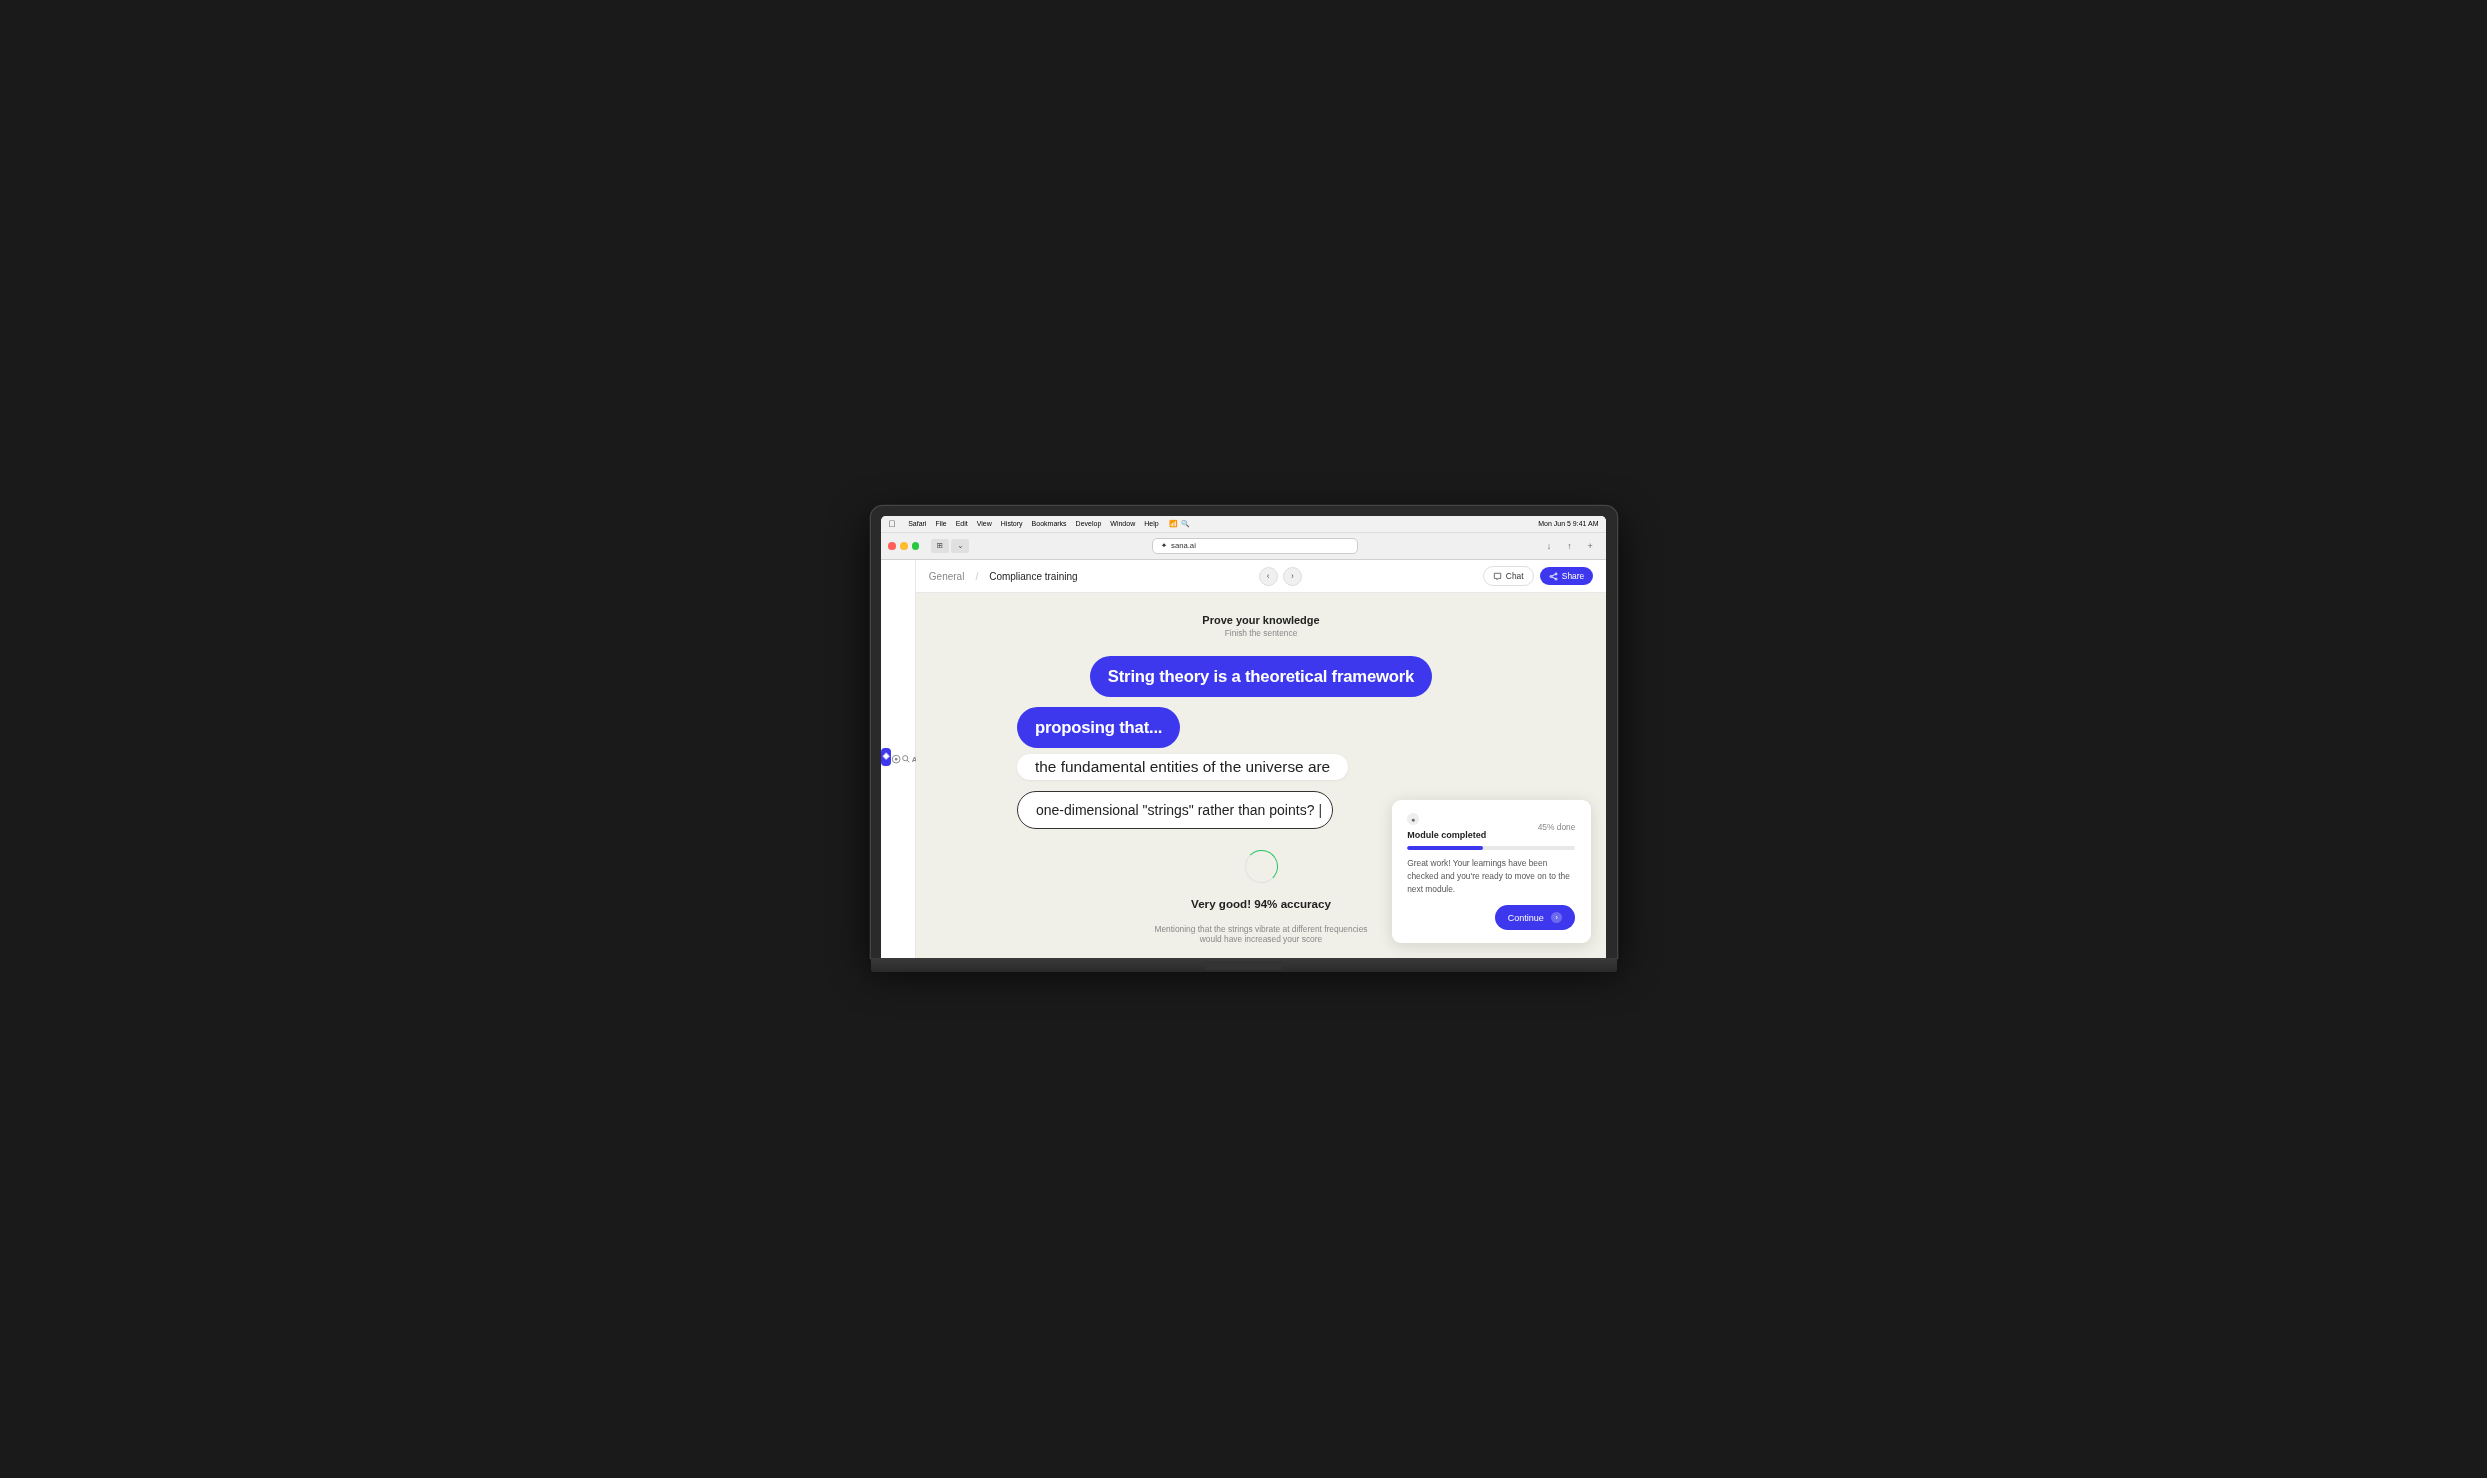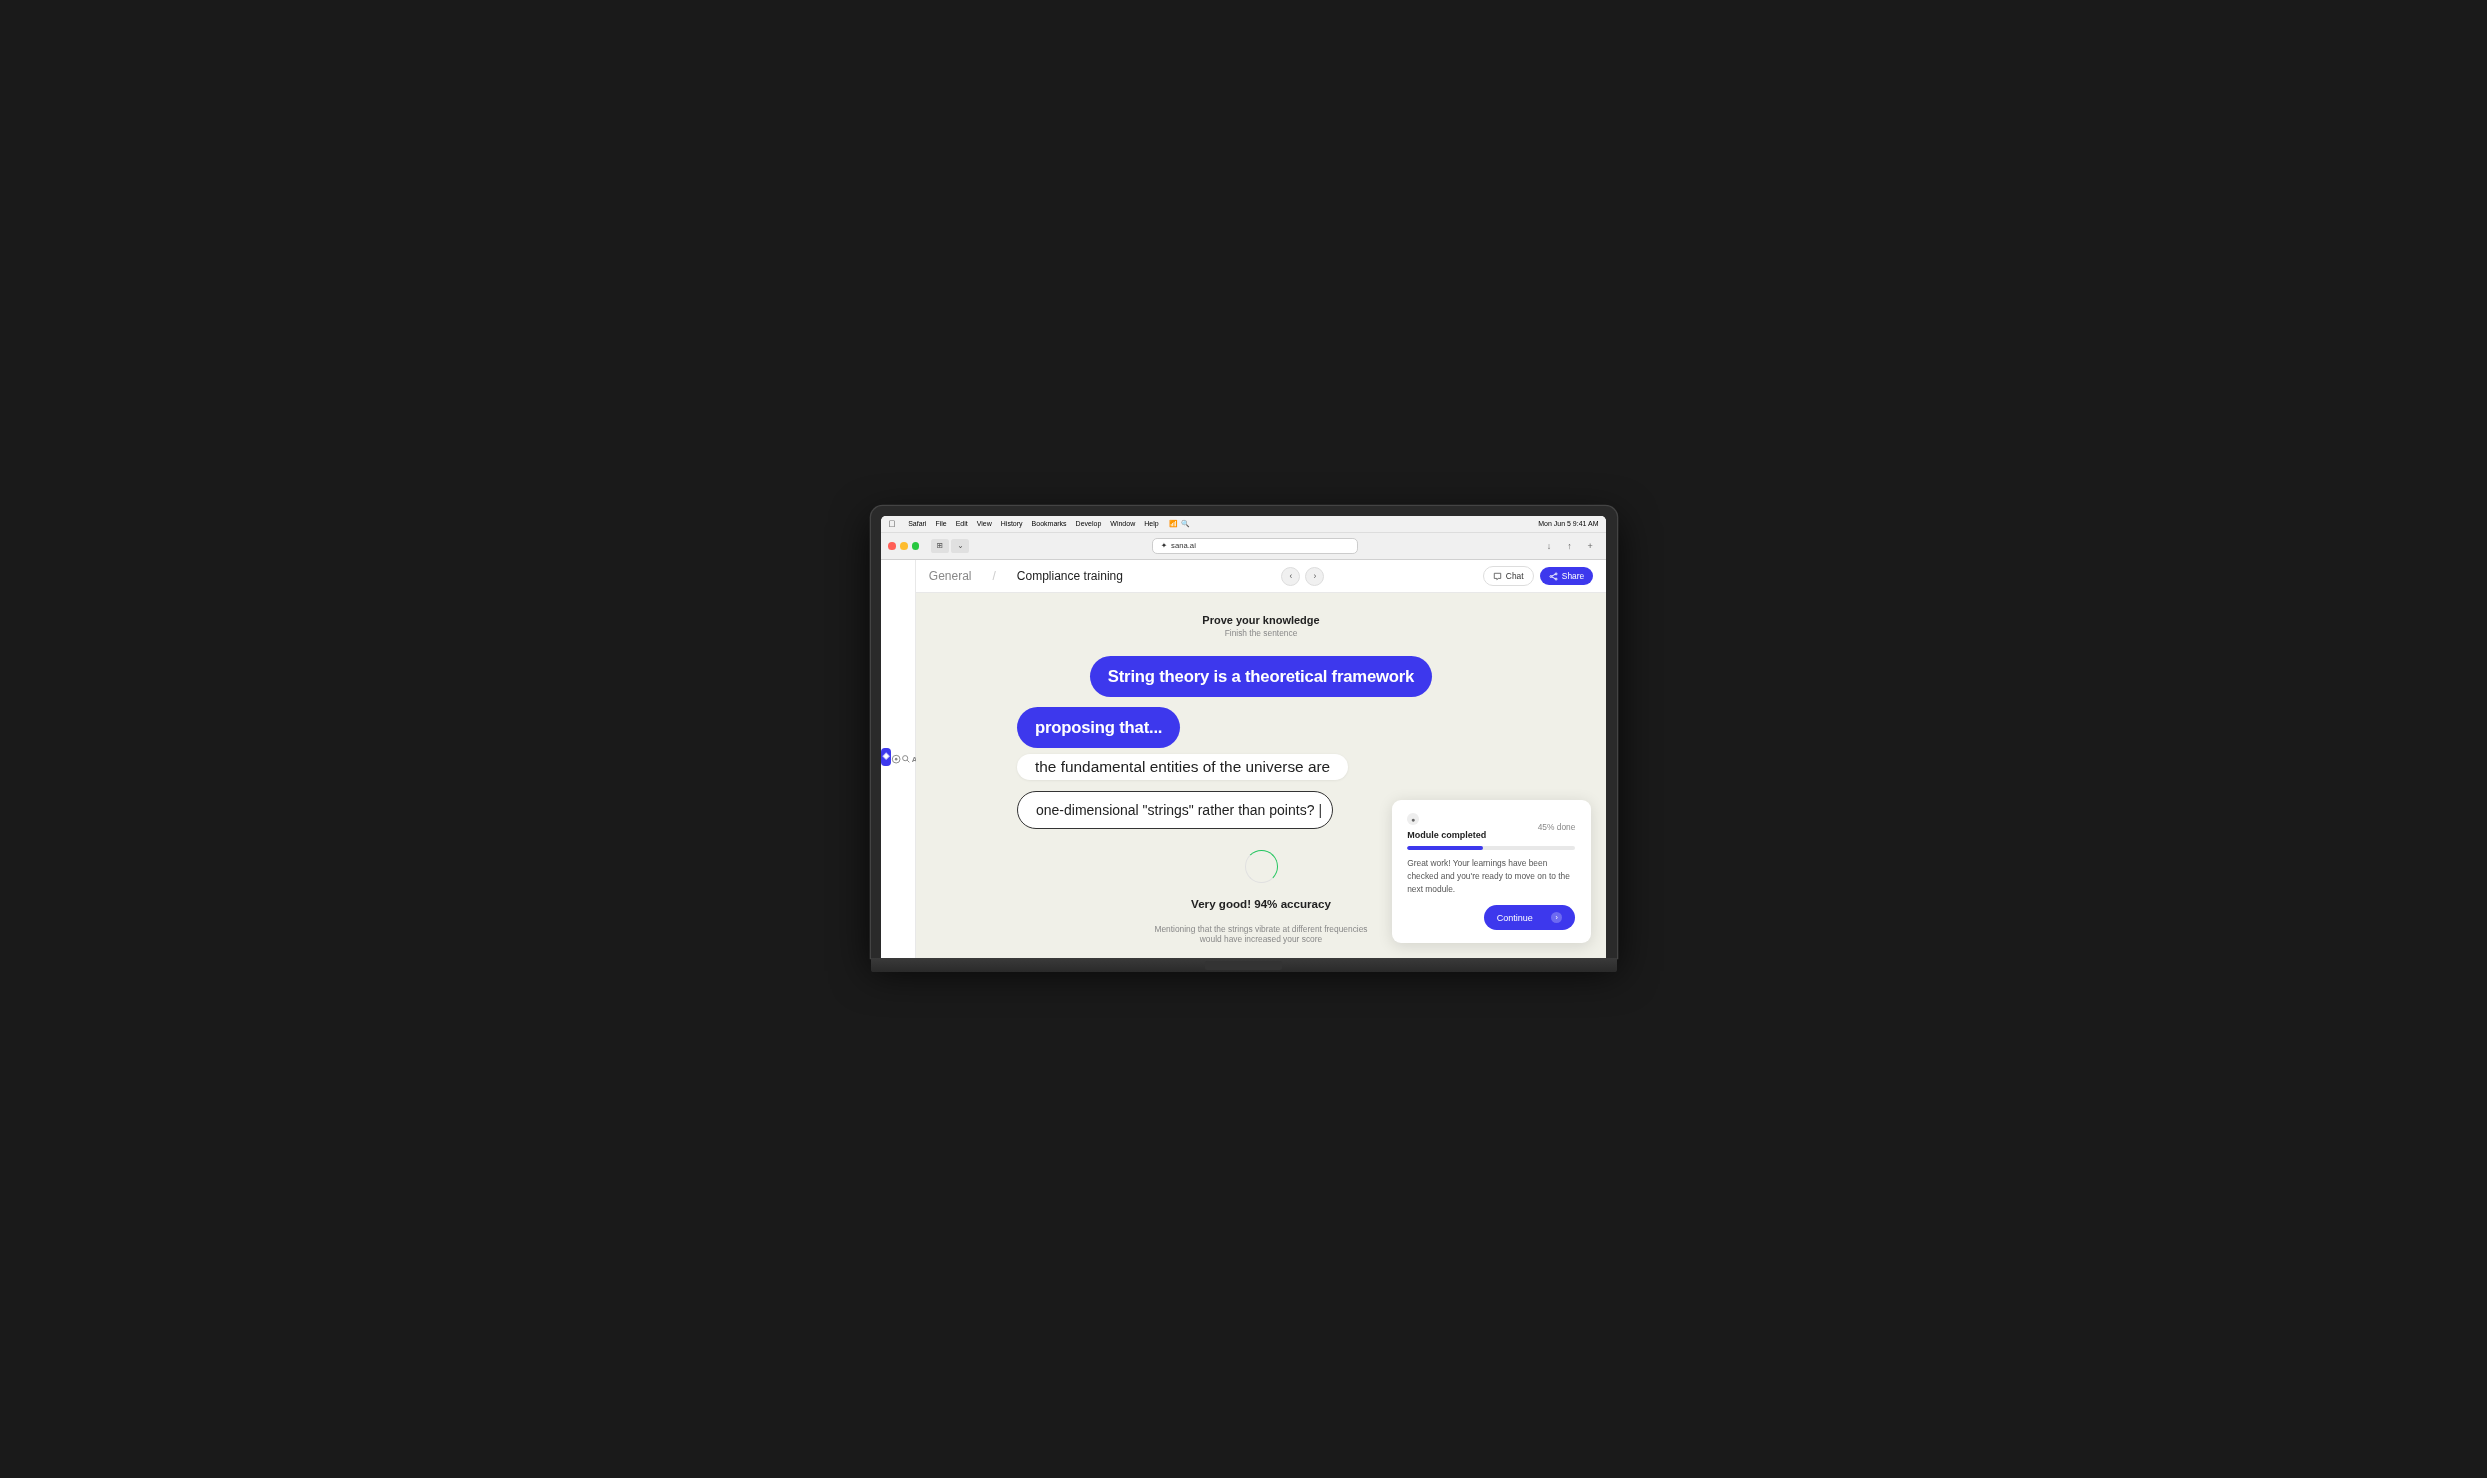--- a/index.html
+++ b/index.html
@@ -207,22 +207,22 @@
     .app-header {
       display: flex;
       align-items: center;
       padding: 0 13px;
       height: 33px;
       border-bottom: 0.6px solid #e8e8e8;
       background: #fff;
     }
     .breadcrumb {
       display: flex;
-      gap: 21px;
-      font-size: 12px;
+      gap: 11px;
+      font-size: 10px;
       color: #888;
     }
     .breadcrumb .sep { color: #ccc; }
     .breadcrumb .current { color: #222; font-weight: 500; }
     .header-center {
       flex: 1;
       display: flex;
       justify-content: center;
       gap: 5.1px;
     }
@@ -439,21 +439,21 @@
     .module-card-desc {
       font-size: 8.4px;
       color: #555;
       line-height: 1.5;
       margin-bottom: 10.3px;
     }
     .continue-btn {
       display: flex;
       align-items: center;
       justify-content: center;
-      gap: 18px;
+      gap: 7px;
       background: #3d38ed;
       color: white;
       border: none;
       border-radius: 13px;
       padding: 6.4px 13px;
       font-size: 9px;
       font-weight: 500;
       cursor: pointer;
       float: right;
     }

